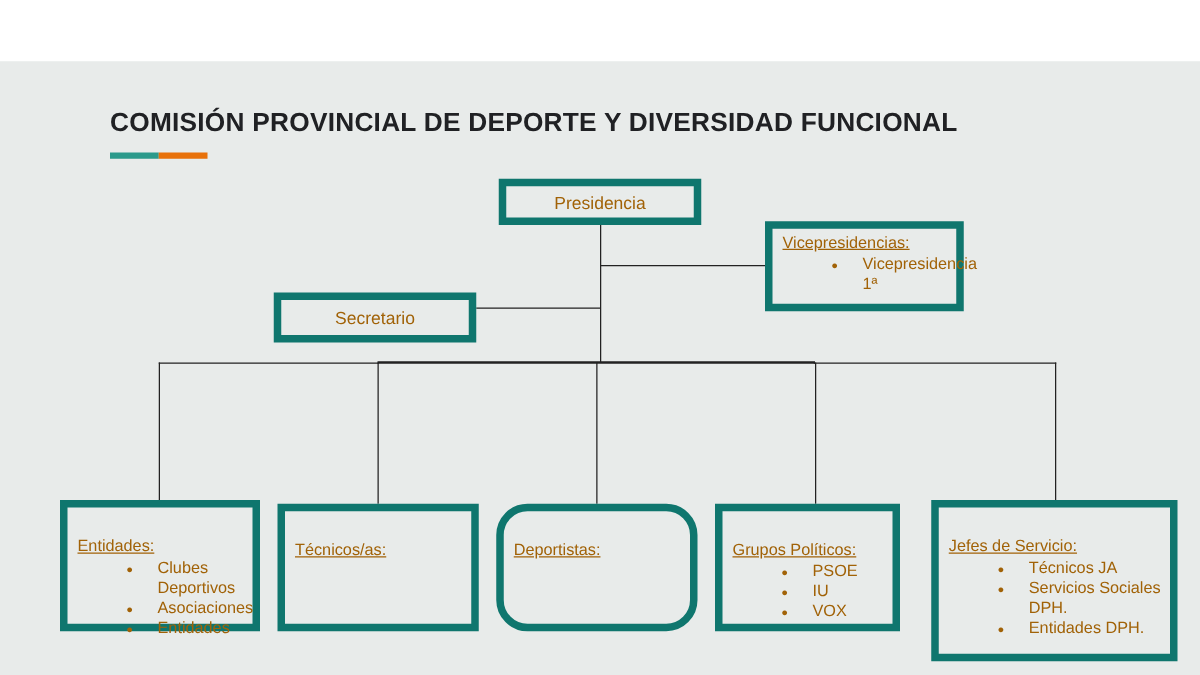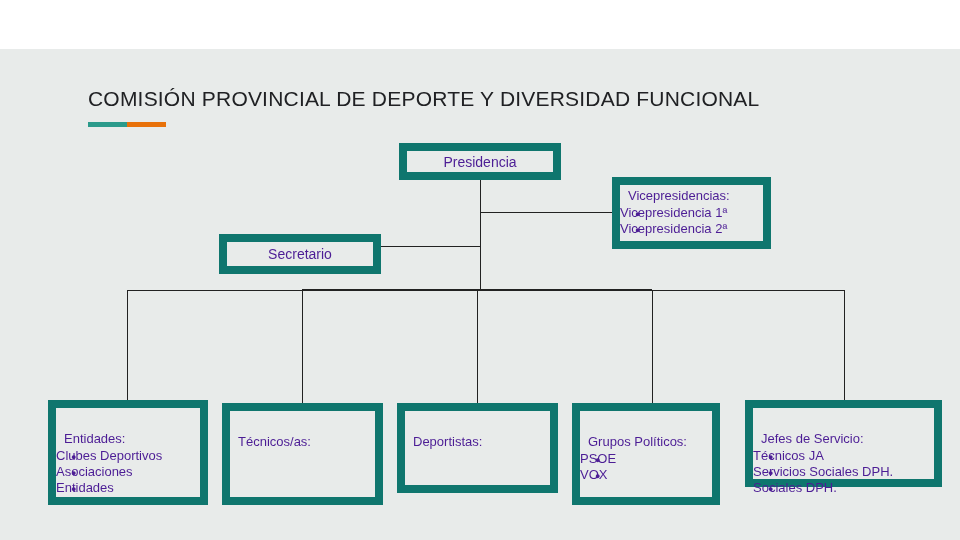--- a/index.html
+++ b/index.html
@@ -3,45 +3,45 @@
 <meta charset="utf-8">
 <style>
   html,body{margin:0;padding:0;background:#ffffff;}
   .canvas{
     position:relative;width:960px;height:540px;background:#ffffff;
     font-family:"Liberation Sans",sans-serif;overflow:hidden;
   }
   .slide-bg{position:absolute;left:0;top:49px;width:960px;height:491px;background:#e8ebea;}
 
   .title{
-    position:absolute;left:88px;top:86px;font-size:21px;font-weight:normal;
+    position:absolute;left:88px;top:86px;font-size:21px;font-weight:bold;
     color:#202124;letter-spacing:.2px;white-space:nowrap;line-height:26px;
   }
   .accent-bar{position:absolute;left:88px;top:122px;width:78px;height:5px;display:flex;}
   .accent-teal{width:39px;height:5px;background:#2b9a8b;}
   .accent-orange{width:39px;height:5px;background:#e8710a;}
 
   .box{
-    position:absolute;border:8px solid #0f766e;color:#4c1d95;
+    position:absolute;border:6px solid #0f766e;color:#a16207;
     font-size:13px;box-sizing:border-box;background:transparent;
   }
   .center-box{display:flex;align-items:center;justify-content:center;font-size:14px;}
   .presidencia{left:399px;top:143px;width:162px;height:37px;}
   .secretario{left:219px;top:234px;width:162px;height:40px;}
   .vice{left:612px;top:177px;width:159px;height:72px;}
   .b1{left:48px;top:400px;width:160px;height:105px;}
   .b2{left:222px;top:403px;width:161px;height:102px;}
-  .b3{left:397px;top:403px;width:161px;height:90px;}
+  .b3{left:397px;top:403px;width:161px;height:102px;border-radius:25px;}
   .b4{left:572px;top:403px;width:148px;height:102px;}
-  .b5{left:745px;top:400px;width:197px;height:87px;}
+  .b5{left:745px;top:400px;width:197px;height:129px;}
 
-  .box-header{padding:23px 8px 0;line-height:16px;}
+  .box-header{padding:23px 8px 0;line-height:16px;text-decoration:underline;}
   .vice .box-header{padding-top:3px;}
   .box ul{margin:1px 0 0;padding:0;list-style:none;}
-  .box li{position:relative;line-height:16px;}
+  .box li{position:relative;padding-left:40px;line-height:16px;margin-left:32px;}
   .box li::before{content:"\25CF";position:absolute;left:15px;top:1px;font-size:9px;}
 
   .line{position:absolute;background:#222222;}
   .v-presidencia{left:480px;top:180px;width:1px;height:110px;}
   .h-vice{left:480px;top:212px;width:132px;height:1px;}
   .h-secretario{left:381px;top:246px;width:99px;height:1px;}
   .bus-left{left:127px;top:290px;width:176px;height:1px;}
   .bus-mid{left:302px;top:289px;width:350px;height:2px;}
   .bus-right{left:651px;top:290px;width:194px;height:1px;}
   .d1{left:127px;top:290px;width:1px;height:110px;}
@@ -76,21 +76,20 @@
   <div class="line d5"></div>
 
   <div class="box center-box presidencia">
     <span>Presidencia</span>
   </div>
 
   <div class="box vice">
     <div class="box-header">Vicepresidencias:</div>
     <ul>
         <li>Vicepresidencia 1ª</li>
-        <li>Vicepresidencia 2ª</li>
       </ul>
   </div>
 
   <div class="box center-box secretario">
     <span>Secretario</span>
   </div>
 
   <div class="box b1">
     <div class="box-header">Entidades:</div>
     <ul>
@@ -107,25 +106,26 @@
 
   <div class="box b3">
     <div class="box-header">Deportistas:</div>
     <ul></ul>
   </div>
 
   <div class="box b4">
     <div class="box-header">Grupos Políticos:</div>
     <ul>
         <li>PSOE</li>
+        <li>IU</li>
         <li>VOX</li>
       </ul>
   </div>
 
   <div class="box b5">
     <div class="box-header">Jefes de Servicio:</div>
     <ul>
         <li>Técnicos JA</li>
         <li>Servicios Sociales DPH.</li>
-        <li>Sociales DPH.</li>
+        <li>Entidades DPH.</li>
       </ul>
   </div>
 </div>
 
 </body></html>

